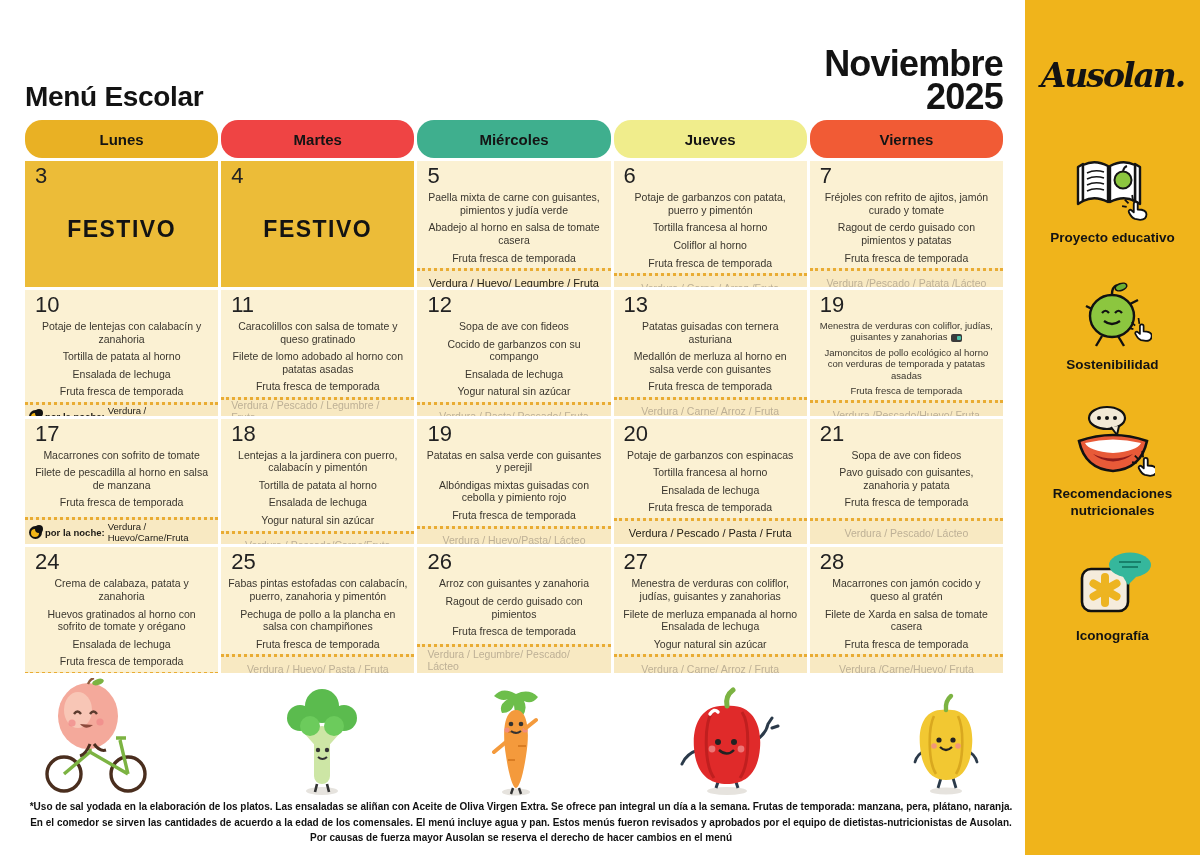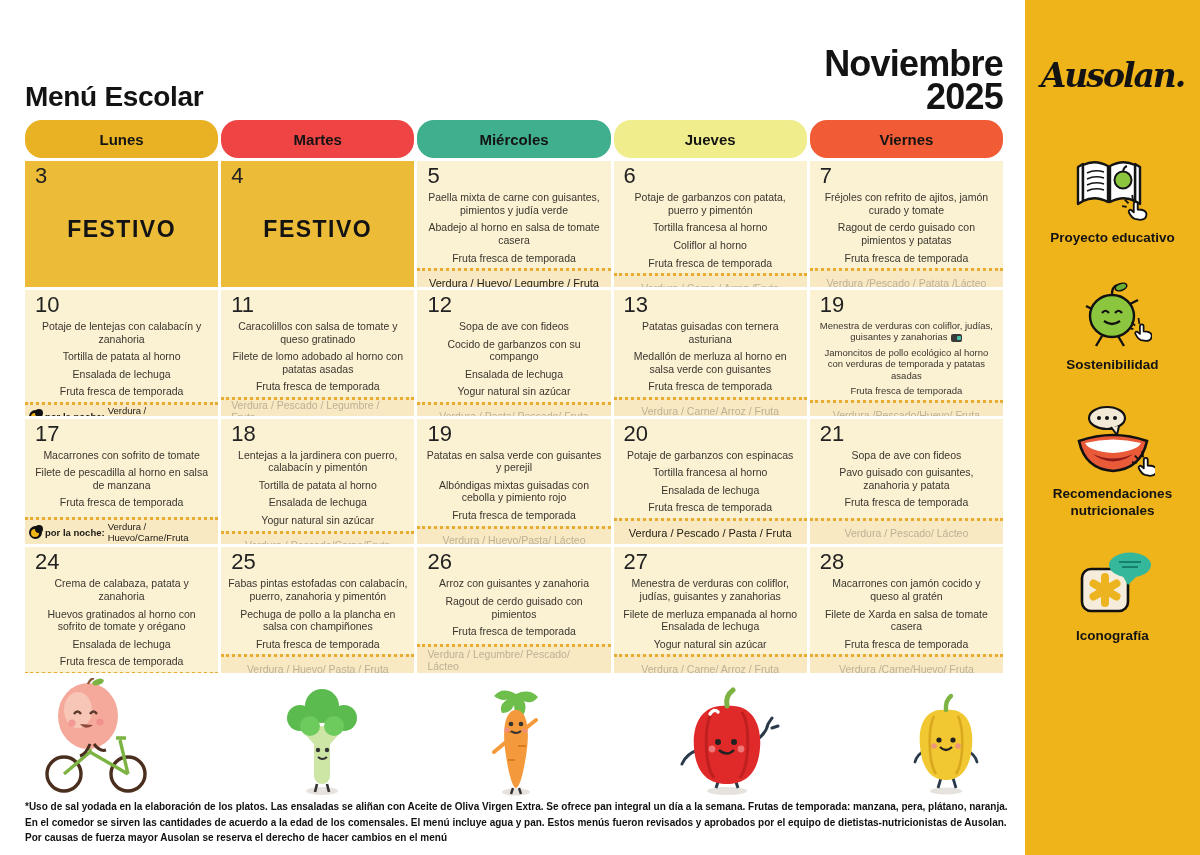--- a/index.html
+++ b/index.html
@@ -33,21 +33,21 @@
   .moon::after{content:'';position:absolute;right:-1px;top:-1px;width:8px;height:8px;background:#111;border-radius:50%;}
   .eco{display:inline-block;width:11px;height:8px;background:#3a3a3a;border-radius:2px;margin-left:4px;
        position:relative;vertical-align:middle;}
   .eco::after{content:'';position:absolute;right:1.5px;top:2px;width:4px;height:4px;background:#49c0a8;border-radius:1px;}
 
   .mascots{position:absolute;left:32px;top:676px;width:958px;height:120px;display:flex;
            justify-content:space-between;align-items:flex-end;}
   .mascot{display:flex;align-items:flex-end;}
 
   .footnote{position:absolute;left:25px;top:799px;width:992px;font-size:10px;font-weight:bold;
-            line-height:1.55;color:#111;margin:0;}
+            line-height:1.55;color:#111;margin:0;text-align:center;}
 
   .sidebar{position:absolute;left:1025px;top:0;width:175px;height:855px;background:#F0B41B;}
   .logo{text-align:center;margin-top:56px;font-family:"DejaVu Serif",serif;font-style:italic;font-weight:bold;
         font-size:33px;color:#131313;letter-spacing:-2px;}
   .side-items{margin-top:62px;display:flex;flex-direction:column;gap:30px;align-items:center;}
   .side-item{display:flex;flex-direction:column;align-items:center;gap:3px;cursor:pointer;}
   .side-item .lbl{font-weight:bold;font-size:13.5px;color:#131313;text-align:center;line-height:1.2;max-width:155px;}
 </style>
 </head>
 <body>

